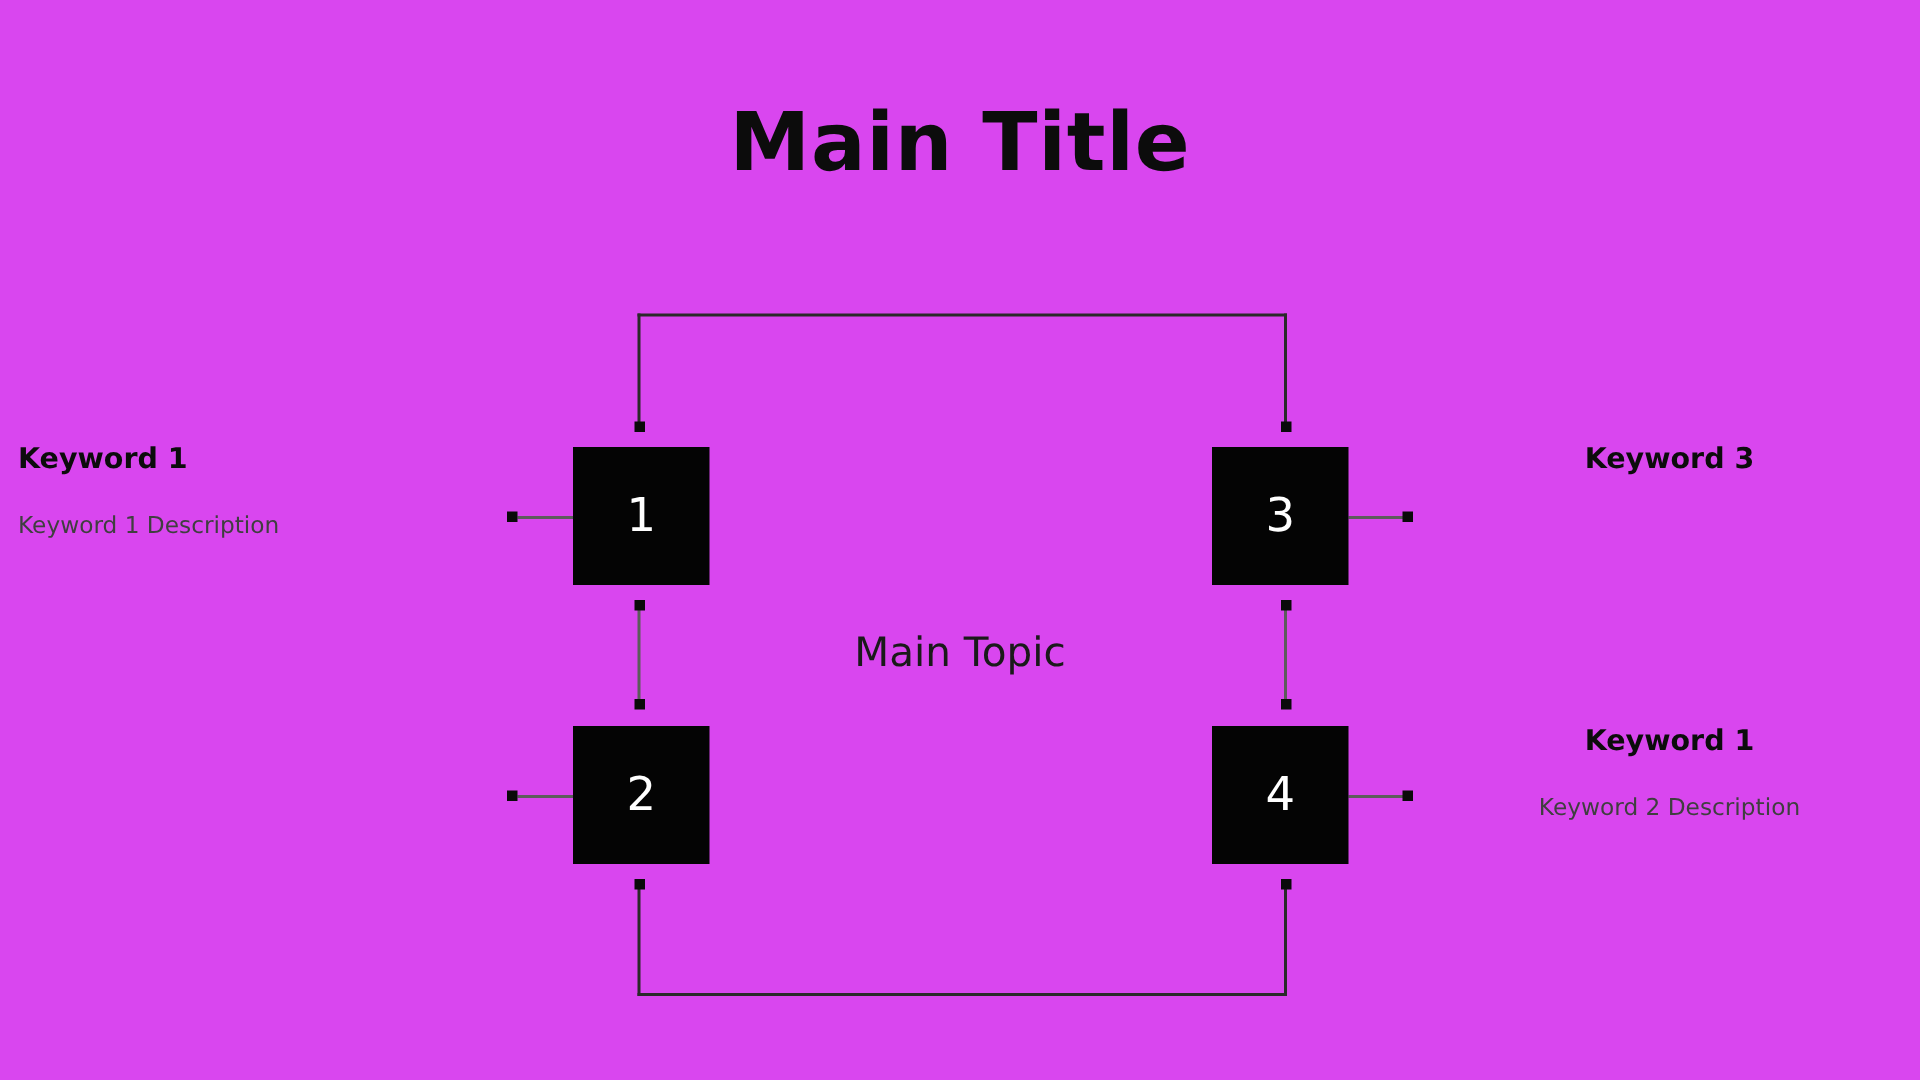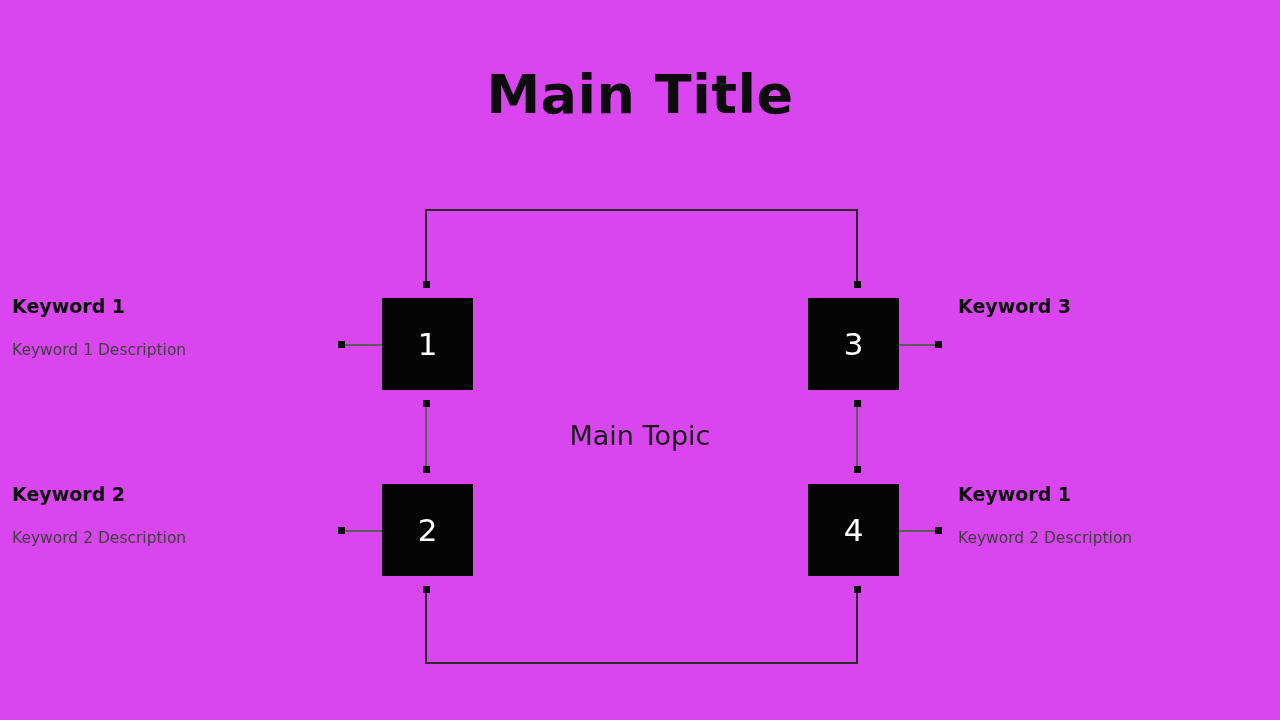--- a/index.html
+++ b/index.html
@@ -80,21 +80,21 @@
   }
   .side-block .kw-desc {
     font-size: 15.5px;
     font-weight: 400;
     color: #3f3f3f;
     line-height: 1.1;
     white-space: nowrap;
     margin-top: 25px;
   }
   .side-left  { text-align: left; }
-  .side-right { text-align: left; }
+  .side-right { text-align: center; }
 
   #side-1 { left: 12px;  top: 296px; width: 310px; }
   #side-2 { left: 12px;  top: 484px; width: 310px; }
   #side-3 { left: 958px; top: 296px; width: 310px; }
   #side-4 { left: 958px; top: 484px; width: 310px; }
 
   
   .conn-line-h {
     position: absolute;
     height: 2px;
@@ -174,24 +174,20 @@
   </div>
   <div class="node-box" id="box-4">
     <span class="node-num">4</span>
   </div>
 
   <div class="side-block side-left" id="side-1">
     <div class="kw-title">Keyword 1</div>
     <div class="kw-desc">Keyword 1 Description</div>
   </div>
 
-  <div class="side-block side-left" id="side-2">
-    <div class="kw-title">Keyword 2</div>
-    <div class="kw-desc">Keyword 2 Description</div>
-  </div>
 
   <div class="side-block side-right" id="side-3">
     <div class="kw-title">Keyword 3</div>
   </div>
 
   <div class="side-block side-right" id="side-4">
     <div class="kw-title">Keyword 1</div>
     <div class="kw-desc">Keyword 2 Description</div>
   </div>
 

